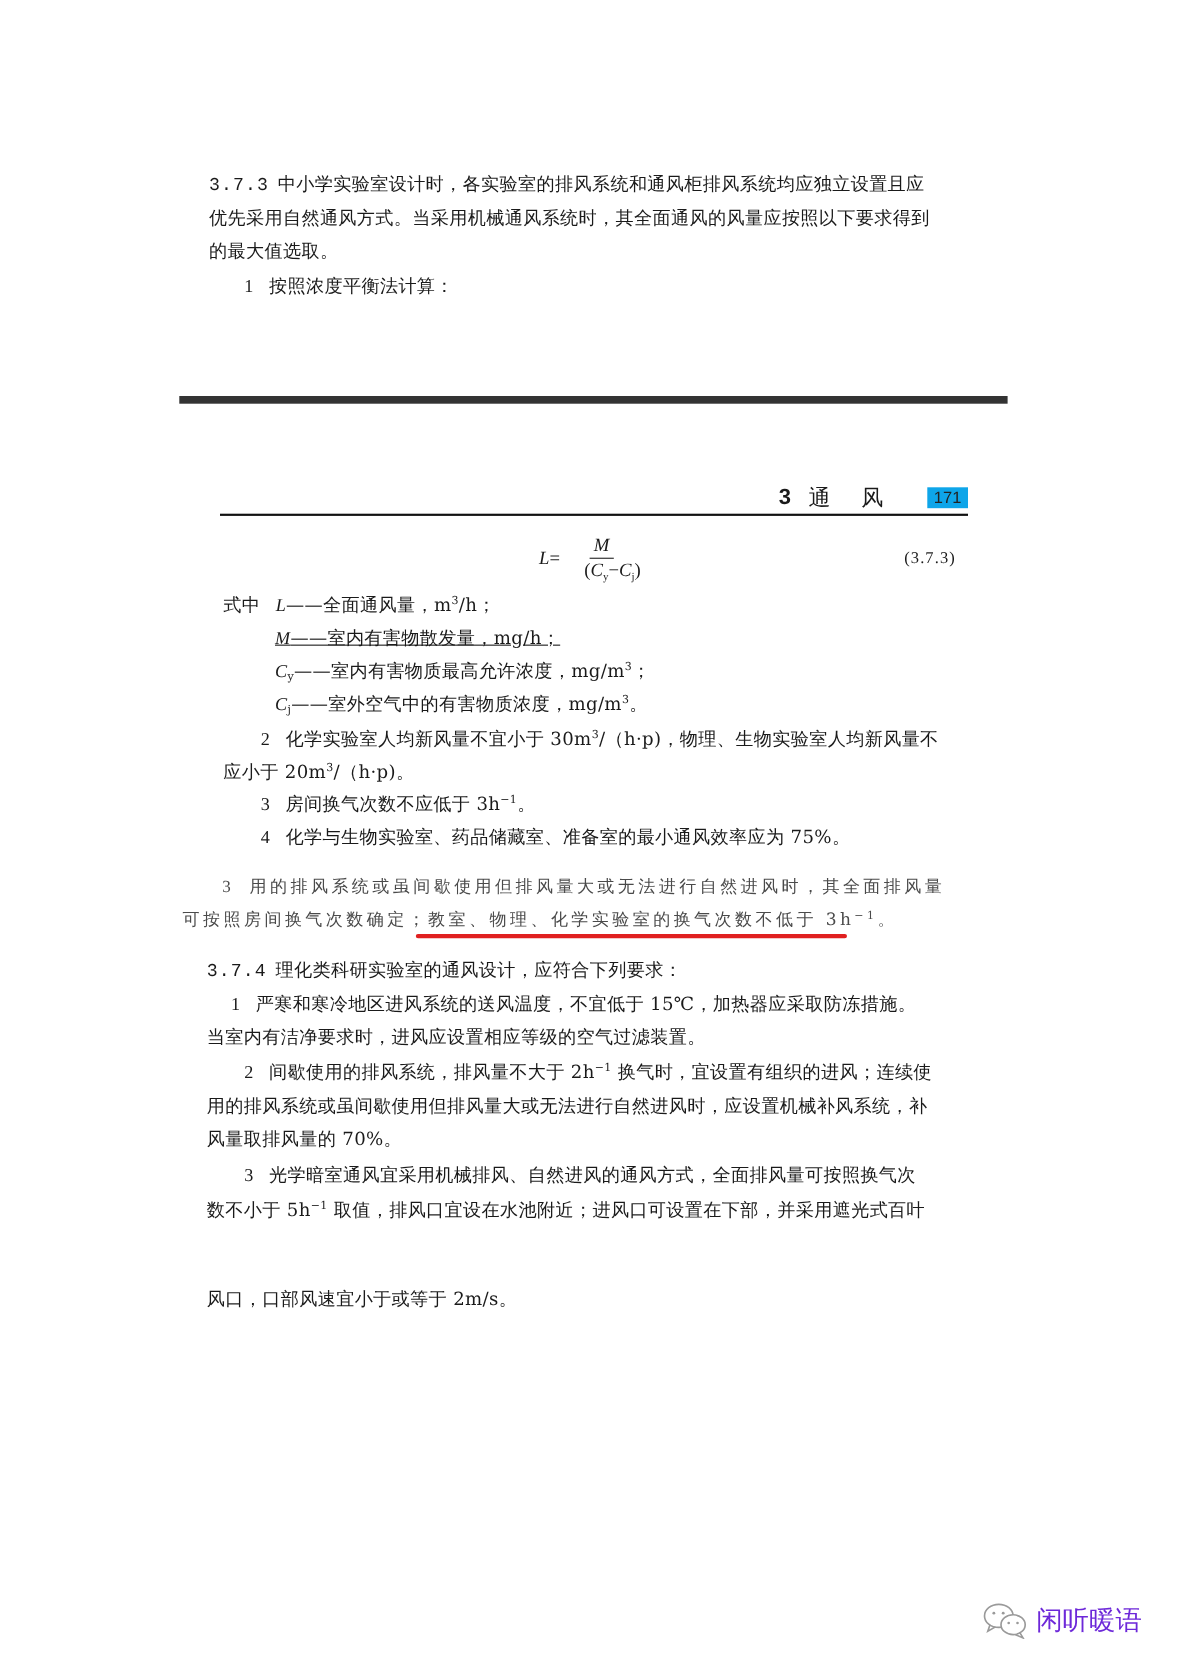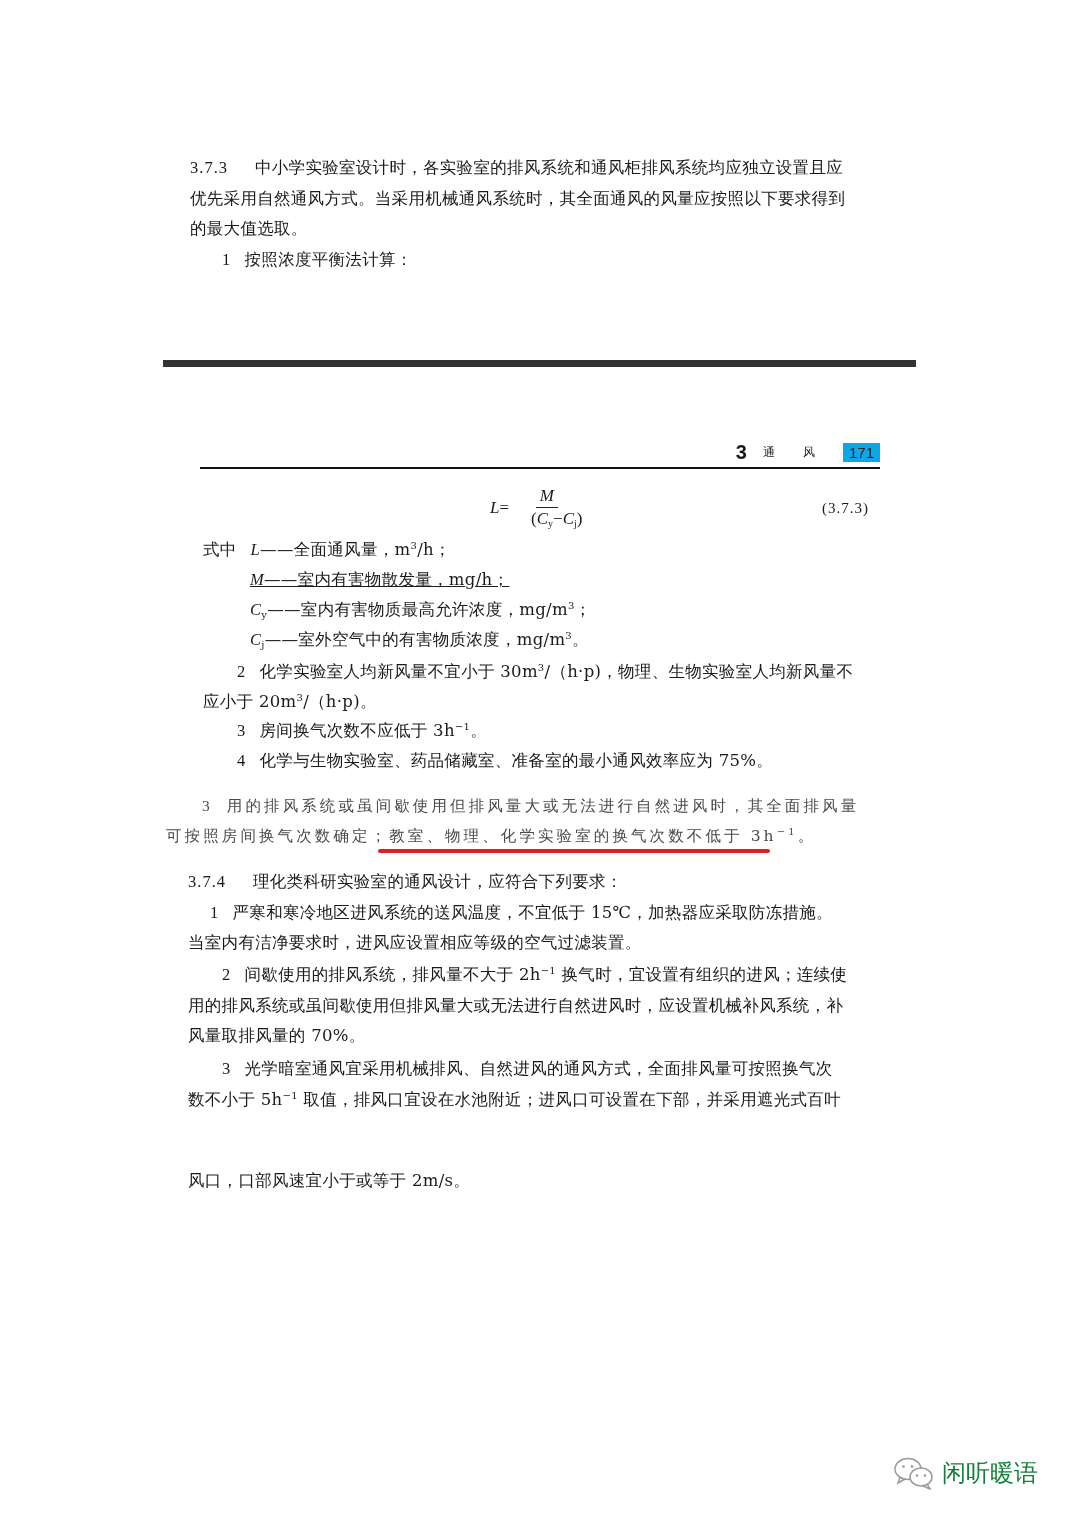--- a/index.html
+++ b/index.html
@@ -2,59 +2,59 @@
 <html><head>
   <meta charset="utf-8">
   <style>
     html, body { margin: 0; padding: 0; background: #ffffff; }
     body {
       width: 1080px; height: 1526px; position: relative; overflow: hidden;
       font-family: "DejaVu Serif", "Liberation Serif", serif;
       color: #1a1a1a;
     }
     .line { position: absolute; white-space: nowrap; font-size: 16.5px; line-height: 20px; letter-spacing: 0.3px; }
-    .sec-num { display: inline-block; margin-right: 27px; font-family: Liberation Serif, serif; letter-spacing: 1px; }
+    .sec-num { display: inline-block; margin-right: 8px; font-family: Liberation Mono, monospace; letter-spacing: 1px; }
     .item-num { display: inline-block; margin-right: 14px; font-family: "Liberation Serif", serif; }
     sup { font-size: 10px; vertical-align: 6px; line-height: 0; }
     sub { font-size: 10px; vertical-align: -3px; line-height: 0; }
     .ital { font-style: italic; font-family: "Liberation Serif", serif; }
     .divider-thick {
       position: absolute; left: 163px; top: 360px; width: 753px; height: 7px;
       background: #333333;
     }
     .header-rule {
       position: absolute; left: 200px; top: 467px; width: 680px; height: 1.5px;
       background: #111;
     }
     .chapter-header {
       position: absolute; top: 440px; right: 200px; height: 24px;
       display: flex; align-items: center; font-family: "DejaVu Sans", sans-serif;
     }
     .chapter-num { font-weight: bold; font-size: 20px; margin-right: 16px; font-family: "Liberation Sans", sans-serif; }
-    .chapter-title { font-size: 12px; letter-spacing: 28px; margin-right: 0px; }
+    .chapter-title { font-size: 20px; letter-spacing: 28px; margin-right: 12px; }
     .page-num {
       background: #0ea5e9; color: #222; font-size: 15px; padding: 1px 6px;
       font-family: "Liberation Sans", sans-serif;
     }
     .formula {
       position: absolute; left: 490px; top: 486px; display: flex; align-items: center;
       font-family: "Liberation Serif", serif; font-size: 17px;
     }
     .frac { display: inline-flex; flex-direction: column; align-items: center; margin-left: 2px; }
     .frac .num { padding: 0 4px 1px; border-bottom: 1px solid #222; font-style: italic; }
     .frac .den { padding-top: 1px; margin-left: 20px; }
     .formula-tag { position: absolute; left: 822px; top: 500px; font-size: 15px; font-family: "Liberation Serif", serif; letter-spacing: 1px; }
     .quote-text { color: #4a4a4a; letter-spacing: 3.1px; font-size: 15.5px; }
     .underline-red {
       position: absolute; left: 378px; top: 849px; width: 392px; height: 4px;
       background: #e02020; border-radius: 3px;
     }
     .watermark {
       position: absolute; left: 892px; top: 1456px; display: flex; align-items: center;
-      color: #15803d; font-family: "DejaVu Sans", sans-serif; font-size: 24px;
+      color: #6d28d9; font-family: "DejaVu Sans", sans-serif; font-size: 24px;
     }
     .wm-icon { width: 44px; height: 34px; margin-right: 6px; }
   </style>
 </head>
 <body>
 
 <div class="line" style="left:190px; top:158px;">
   <span class="sec-num">3.7.3</span><span>中小学实验室设计时，各实验室的排风系统和通风柜排风系统均应独立设置且应</span>
 </div>
 <div class="line" style="left:190px; top:189px;">优先采用自然通风方式。当采用机械通风系统时，其全面通风的风量应按照以下要求得到</div>

